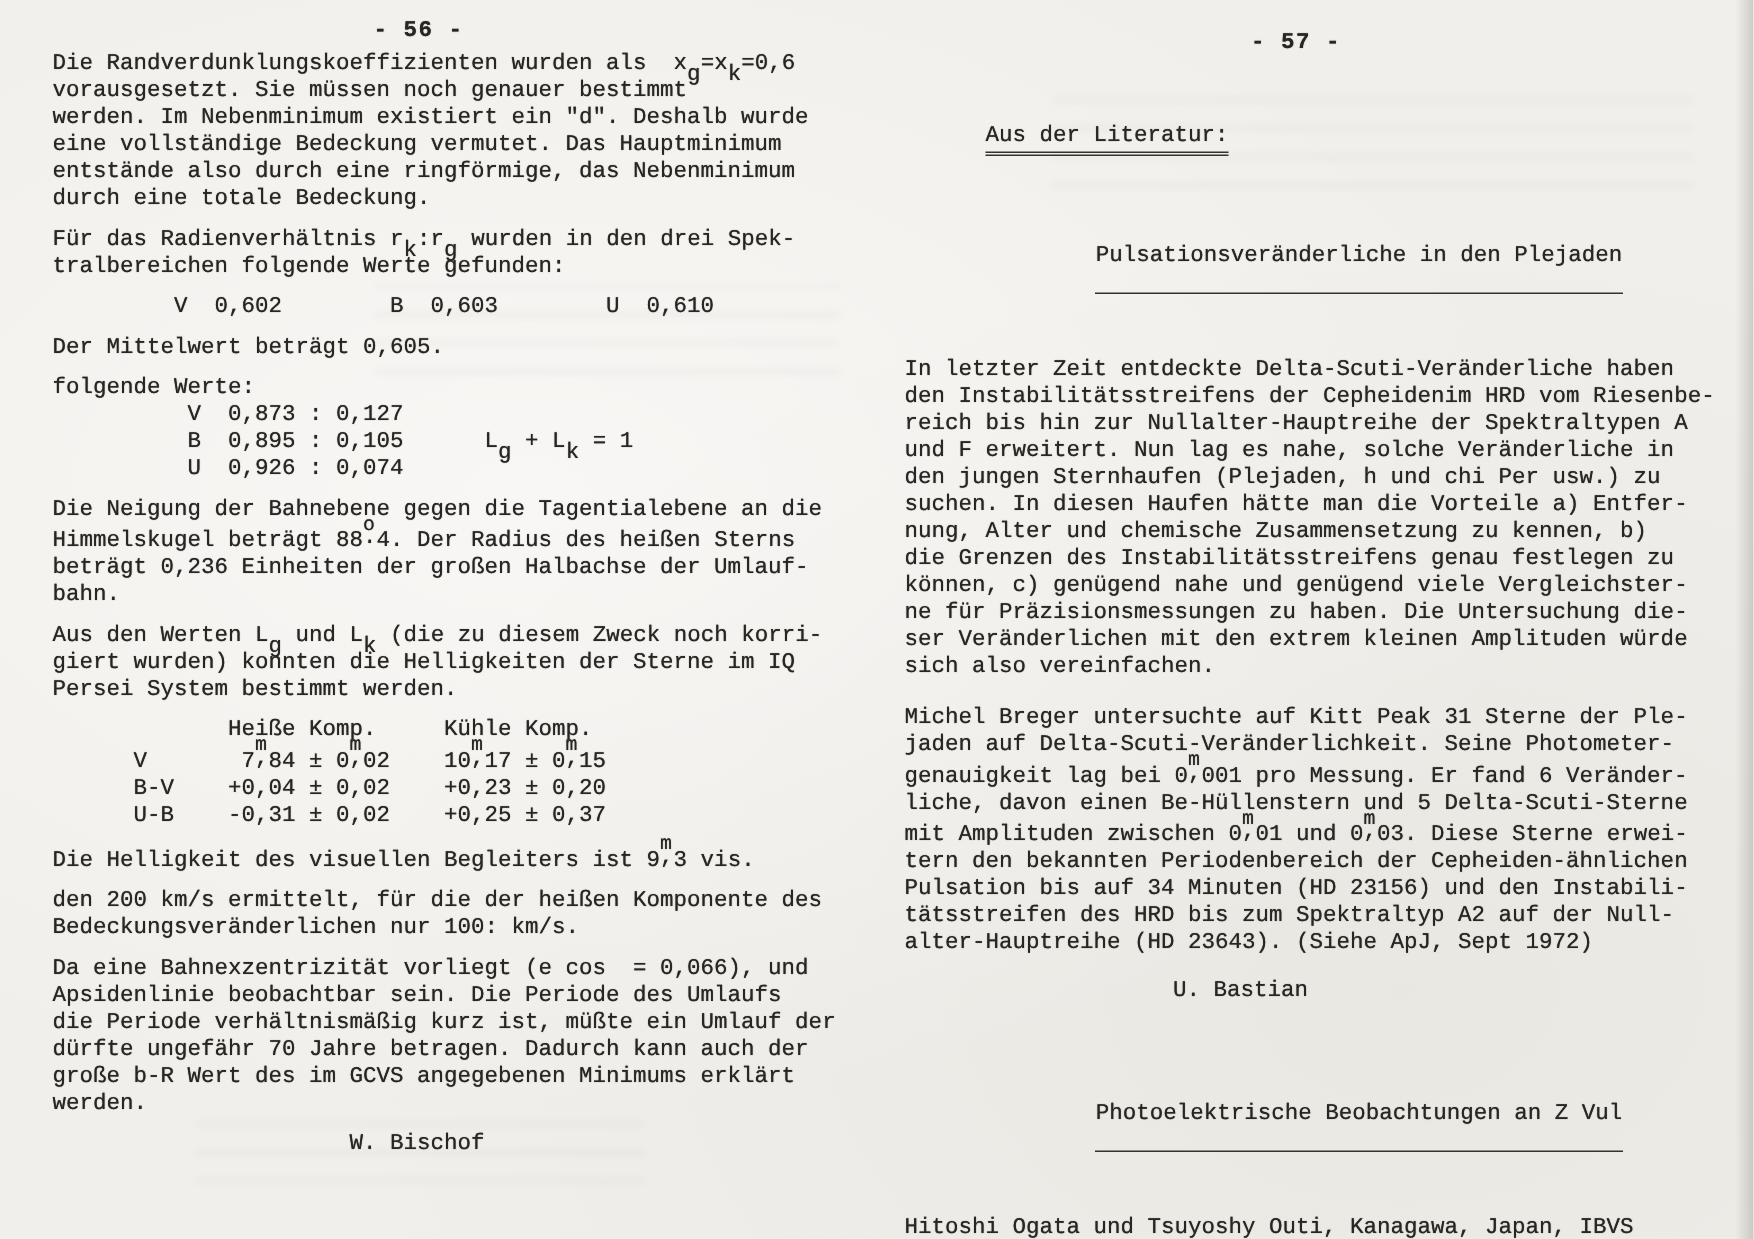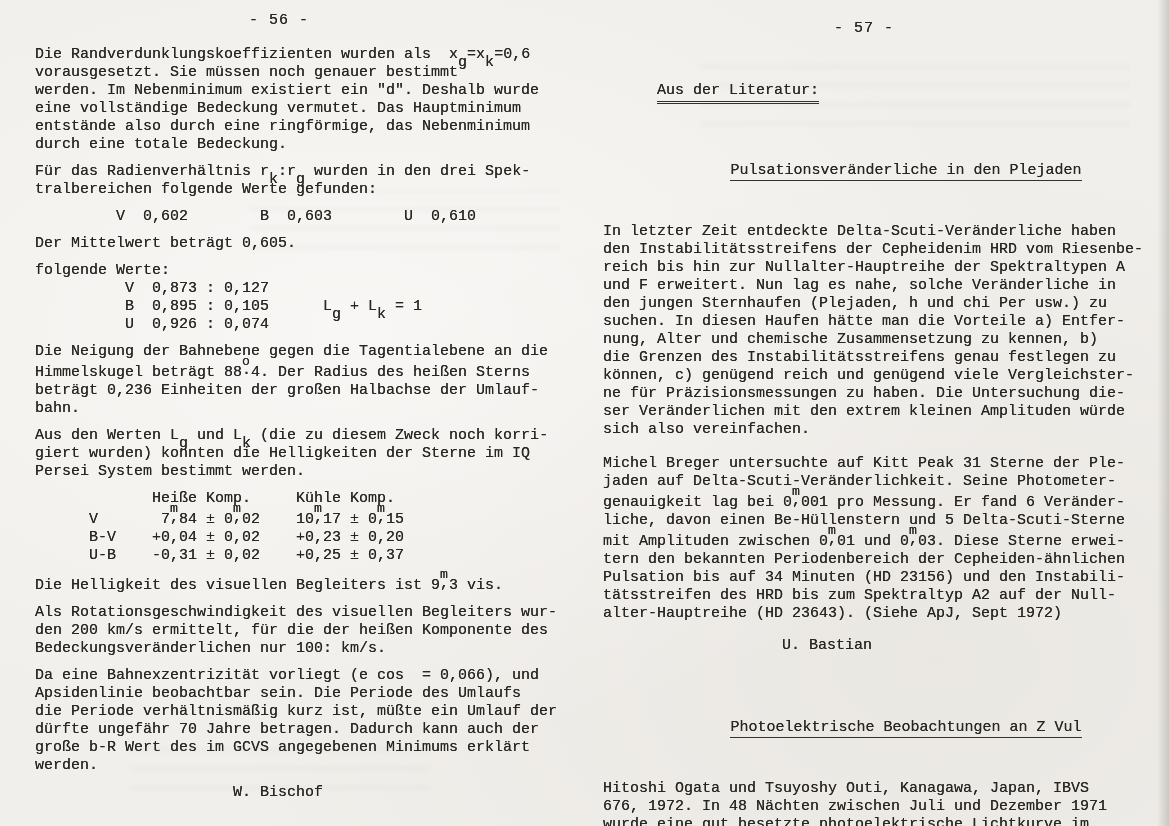--- a/index.html
+++ b/index.html
@@ -12,31 +12,31 @@
       radial-gradient(ellipse at 30% 40%, rgba(255,255,255,0.5), rgba(0,0,0,0) 60%),
       radial-gradient(ellipse at 80% 80%, rgba(120,110,95,0.06), rgba(0,0,0,0) 55%),
       #f1efeb;
     font-family:"Liberation Mono","DejaVu Sans Mono",monospace;
     color:#272622;
     font-size:15px;
   }
   .page{position:absolute;}
   .page-left{left:35px;top:12px;width:548px;}
   .page-right{left:603px;top:20px;width:552px;}
-  .pagenum{text-align:center;margin:0 0 16px 0;letter-spacing:1px;}
+  .pagenum{text-align:center;margin:0 0 4px 0;letter-spacing:1px;font-weight:bold;}
   .page-left .pagenum{padding-right:60px;}
   .page-right .pagenum{padding-right:30px;}
   .line{white-space:pre;line-height:18px;min-height:18px;text-shadow:0 0 0.6px rgba(40,38,32,0.85);}
   .para{margin:0 0 9px 0;}
   .sig{text-align:center;padding-right:62px;margin:2px 0 0 0;}
   .page-right .sig{padding-right:104px;margin-top:14px;}
   .section-heading{margin:26px 0 22px 0;}
   .section-heading .u2{display:inline-block;border-bottom:3px double #33322d;padding-bottom:1px;text-shadow:0 0 0.6px rgba(40,38,32,0.85);}
   .article-title{text-align:center;margin:0 0 24px 0;}
-  .article-title .u1{display:inline-block;border-bottom:1.5px solid #33322d;padding-bottom:0;text-shadow:0 0 0.6px rgba(40,38,32,0.85);}
+  .article-title .u1{display:inline-block;border-bottom:1.5px solid #33322d;padding-bottom:15px;text-shadow:0 0 0.6px rgba(40,38,32,0.85);}
   .gap-before{margin-top:16px;}
   .title-gap{margin-top:46px;}
   
   .tsub{display:inline-block;transform:translateY(0.5em);}
   
   .tstack{display:inline-block;position:relative;width:1ch;height:1em;vertical-align:baseline;}
   .tstack .top{position:absolute;left:0;top:-0.62em;width:1ch;text-align:center;font-size:0.88em;}
   .tstack .bot{position:absolute;left:0;bottom:-0.28em;width:1ch;text-align:center;}
   
   .smudge{
@@ -94,21 +94,20 @@
     <div class="para">
         <div class="line">             Heiße Komp.     Kühle Komp.</div>
         <div class="line">      V       7<span class="tstack"><span class="top">m</span><span class="bot">,</span></span>84 ± 0<span class="tstack"><span class="top">m</span><span class="bot">,</span></span>02    10<span class="tstack"><span class="top">m</span><span class="bot">,</span></span>17 ± 0<span class="tstack"><span class="top">m</span><span class="bot">,</span></span>15</div>
         <div class="line">      B-V    +0,04 ± 0,02    +0,23 ± 0,20</div>
         <div class="line">      U-B    -0,31 ± 0,02    +0,25 ± 0,37</div>
       </div>
     <div class="para">
         <div class="line">Die Helligkeit des visuellen Begleiters ist 9<span class="tstack"><span class="top">m</span><span class="bot">,</span></span>3 vis.</div>
       </div>
     <div class="para">
-        <div class="line">Als Rotationsgeschwindigkeit des visuellen Begleiters wur-</div>
         <div class="line">den 200 km/s ermittelt, für die der heißen Komponente des</div>
         <div class="line">Bedeckungsveränderlichen nur 100: km/s.</div>
       </div>
     <div class="para">
         <div class="line">Da eine Bahnexzentrizität vorliegt (e cos  = 0,066), und</div>
         <div class="line">Apsidenlinie beobachtbar sein. Die Periode des Umlaufs</div>
         <div class="line">die Periode verhältnismäßig kurz ist, müßte ein Umlauf der</div>
         <div class="line">dürfte ungefähr 70 Jahre betragen. Dadurch kann auch der</div>
         <div class="line">große b-R Wert des im GCVS angegebenen Minimums erklärt</div>
         <div class="line">werden.</div>
@@ -126,21 +125,21 @@
     </div>
     <div class="para">
         <div class="line">In letzter Zeit entdeckte Delta-Scuti-Veränderliche haben</div>
         <div class="line">den Instabilitätsstreifens der Cepheidenim HRD vom Riesenbe-</div>
         <div class="line">reich bis hin zur Nullalter-Hauptreihe der Spektraltypen A</div>
         <div class="line">und F erweitert. Nun lag es nahe, solche Veränderliche in</div>
         <div class="line">den jungen Sternhaufen (Plejaden, h und chi Per usw.) zu</div>
         <div class="line">suchen. In diesen Haufen hätte man die Vorteile a) Entfer-</div>
         <div class="line">nung, Alter und chemische Zusammensetzung zu kennen, b)</div>
         <div class="line">die Grenzen des Instabilitätsstreifens genau festlegen zu</div>
-        <div class="line">können, c) genügend reich und genügend viele Vergleichster-</div>
+        <div class="line">können, c) genügend nahe und genügend viele Vergleichster-</div>
         <div class="line">ne für Präzisionsmessungen zu haben. Die Untersuchung die-</div>
         <div class="line">ser Veränderlichen mit den extrem kleinen Amplituden würde</div>
         <div class="line">sich also vereinfachen.</div>
       </div>
     <div class="para gap-before">
         <div class="line">Michel Breger untersuchte auf Kitt Peak 31 Sterne der Ple-</div>
         <div class="line">jaden auf Delta-Scuti-Veränderlichkeit. Seine Photometer-</div>
         <div class="line">genauigkeit lag bei 0<span class="tstack"><span class="top">m</span><span class="bot">,</span></span>001 pro Messung. Er fand 6 Veränder-</div>
         <div class="line">liche, davon einen Be-Hüllenstern und 5 Delta-Scuti-Sterne</div>
         <div class="line">mit Amplituden zwischen 0<span class="tstack"><span class="top">m</span><span class="bot">,</span></span>01 und 0<span class="tstack"><span class="top">m</span><span class="bot">,</span></span>03. Diese Sterne erwei-</div>

